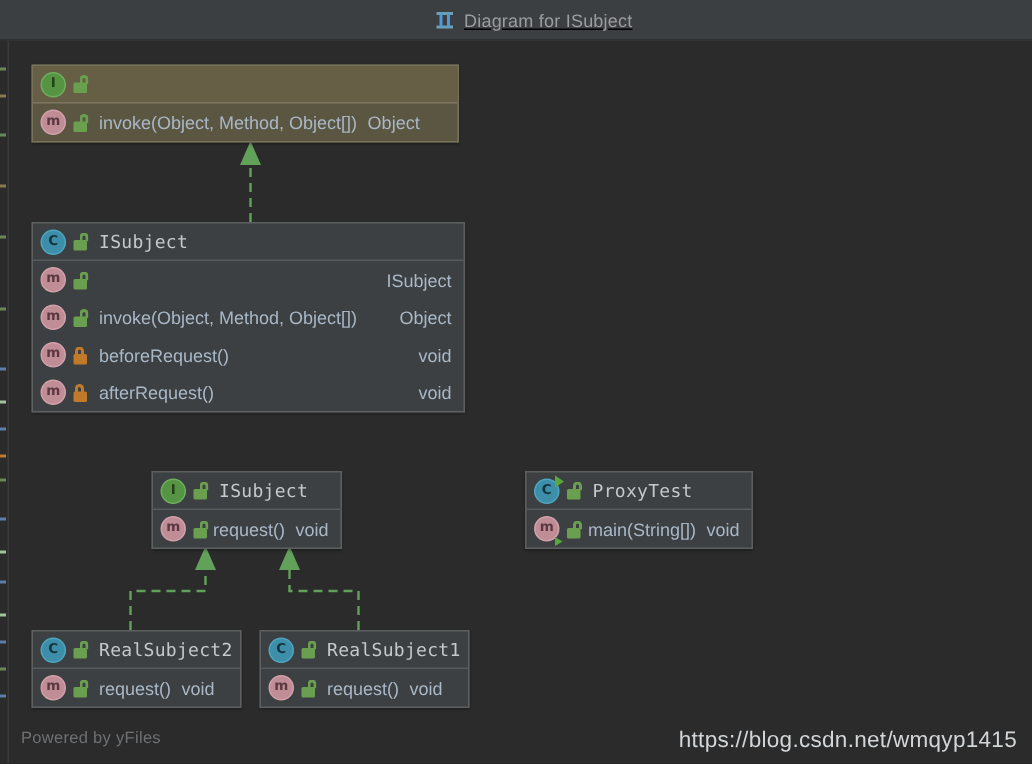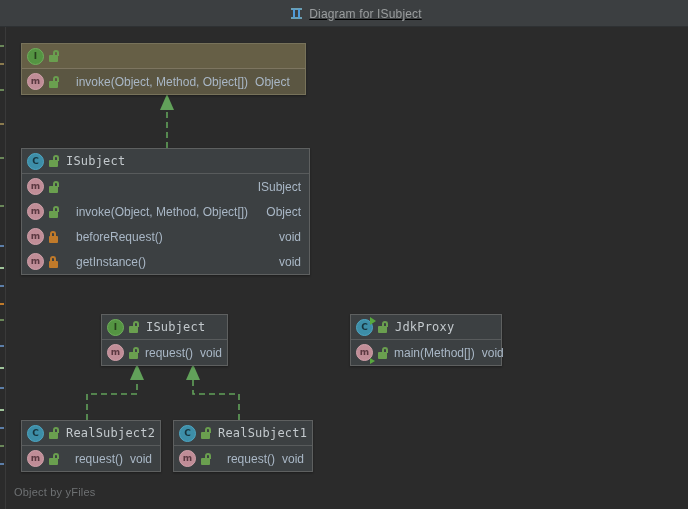--- a/index.html
+++ b/index.html
@@ -120,21 +120,21 @@
     display: flex;
     align-items: center;
     height: 25px;
     padding-left: 5px;
     padding-right: 8px;
     box-sizing: border-box;
   }
   .member-name {
     font-size: 12px;
     color: #a9b7c6;
-    margin-left: 16px;
+    margin-left: 6px;
     white-space: nowrap;
   }
   .member-type {
     font-size: 12px;
     color: #a9b7c6;
     margin-left: auto;
     padding-left: 10px;
     white-space: nowrap;
     text-align: right;
   }
@@ -373,21 +373,21 @@
           <span class="member-type">void</span>
         </div>
         <div class="member">
           <span class="ic">
             <span class="ic-circle ic-method">m</span>
           </span>
           <span class="lock closed">
             <span class="shackle"></span>
               <span class="body"></span>
           </span>
-          <span class="member-name">getInstance()</span>
+          <span class="member-name">afterRequest()</span>
           <span class="member-type">void</span>
         </div>
       </div>
     </div>
 
     <div class="node" style="left:94px; top:286px; width:127px;">
       <div class="node-header">
         <span class="ic">
           <span class="ic-circle ic-iface">I</span>
         </span>
@@ -415,33 +415,33 @@
     <div class="node" style="left:343px; top:286px; width:152px;">
       <div class="node-header">
         <span class="ic">
           <span class="ic-circle ic-class">C</span>
           <span class="run-arrow"></span>
         </span>
         <span class="lock open">
           <span class="shackle"></span>
             <span class="body"></span>
         </span>
-        <span class="node-title">JdkProxy</span>
+        <span class="node-title">ProxyTest</span>
       </div>
       <div class="node-body">
         <div class="member">
           <span class="ic">
             <span class="ic-circle ic-method">m</span>
             <span class="run-arrow small"></span>
           </span>
           <span class="lock open">
             <span class="shackle"></span>
               <span class="body"></span>
           </span>
-          <span class="member-name">main(Method[])</span>
+          <span class="member-name">main(String[])</span>
           <span class="member-type inline">void</span>
         </div>
       </div>
     </div>
 
     <div class="node" style="left:14px; top:392px; width:140px;">
       <div class="node-header">
         <span class="ic">
           <span class="ic-circle ic-class">C</span>
         </span>
@@ -487,15 +487,16 @@
               <span class="body"></span>
           </span>
           <span class="member-name">request()</span>
           <span class="member-type inline">void</span>
         </div>
       </div>
     </div>
 
   </div>
 
-  <div class="powered">Object by yFiles</div>
+  <div class="powered">Powered by yFiles</div>
+  <div class="watermark">https://blog.csdn.net/wmqyp1415</div>
 
 </div>
 
 </body></html>

